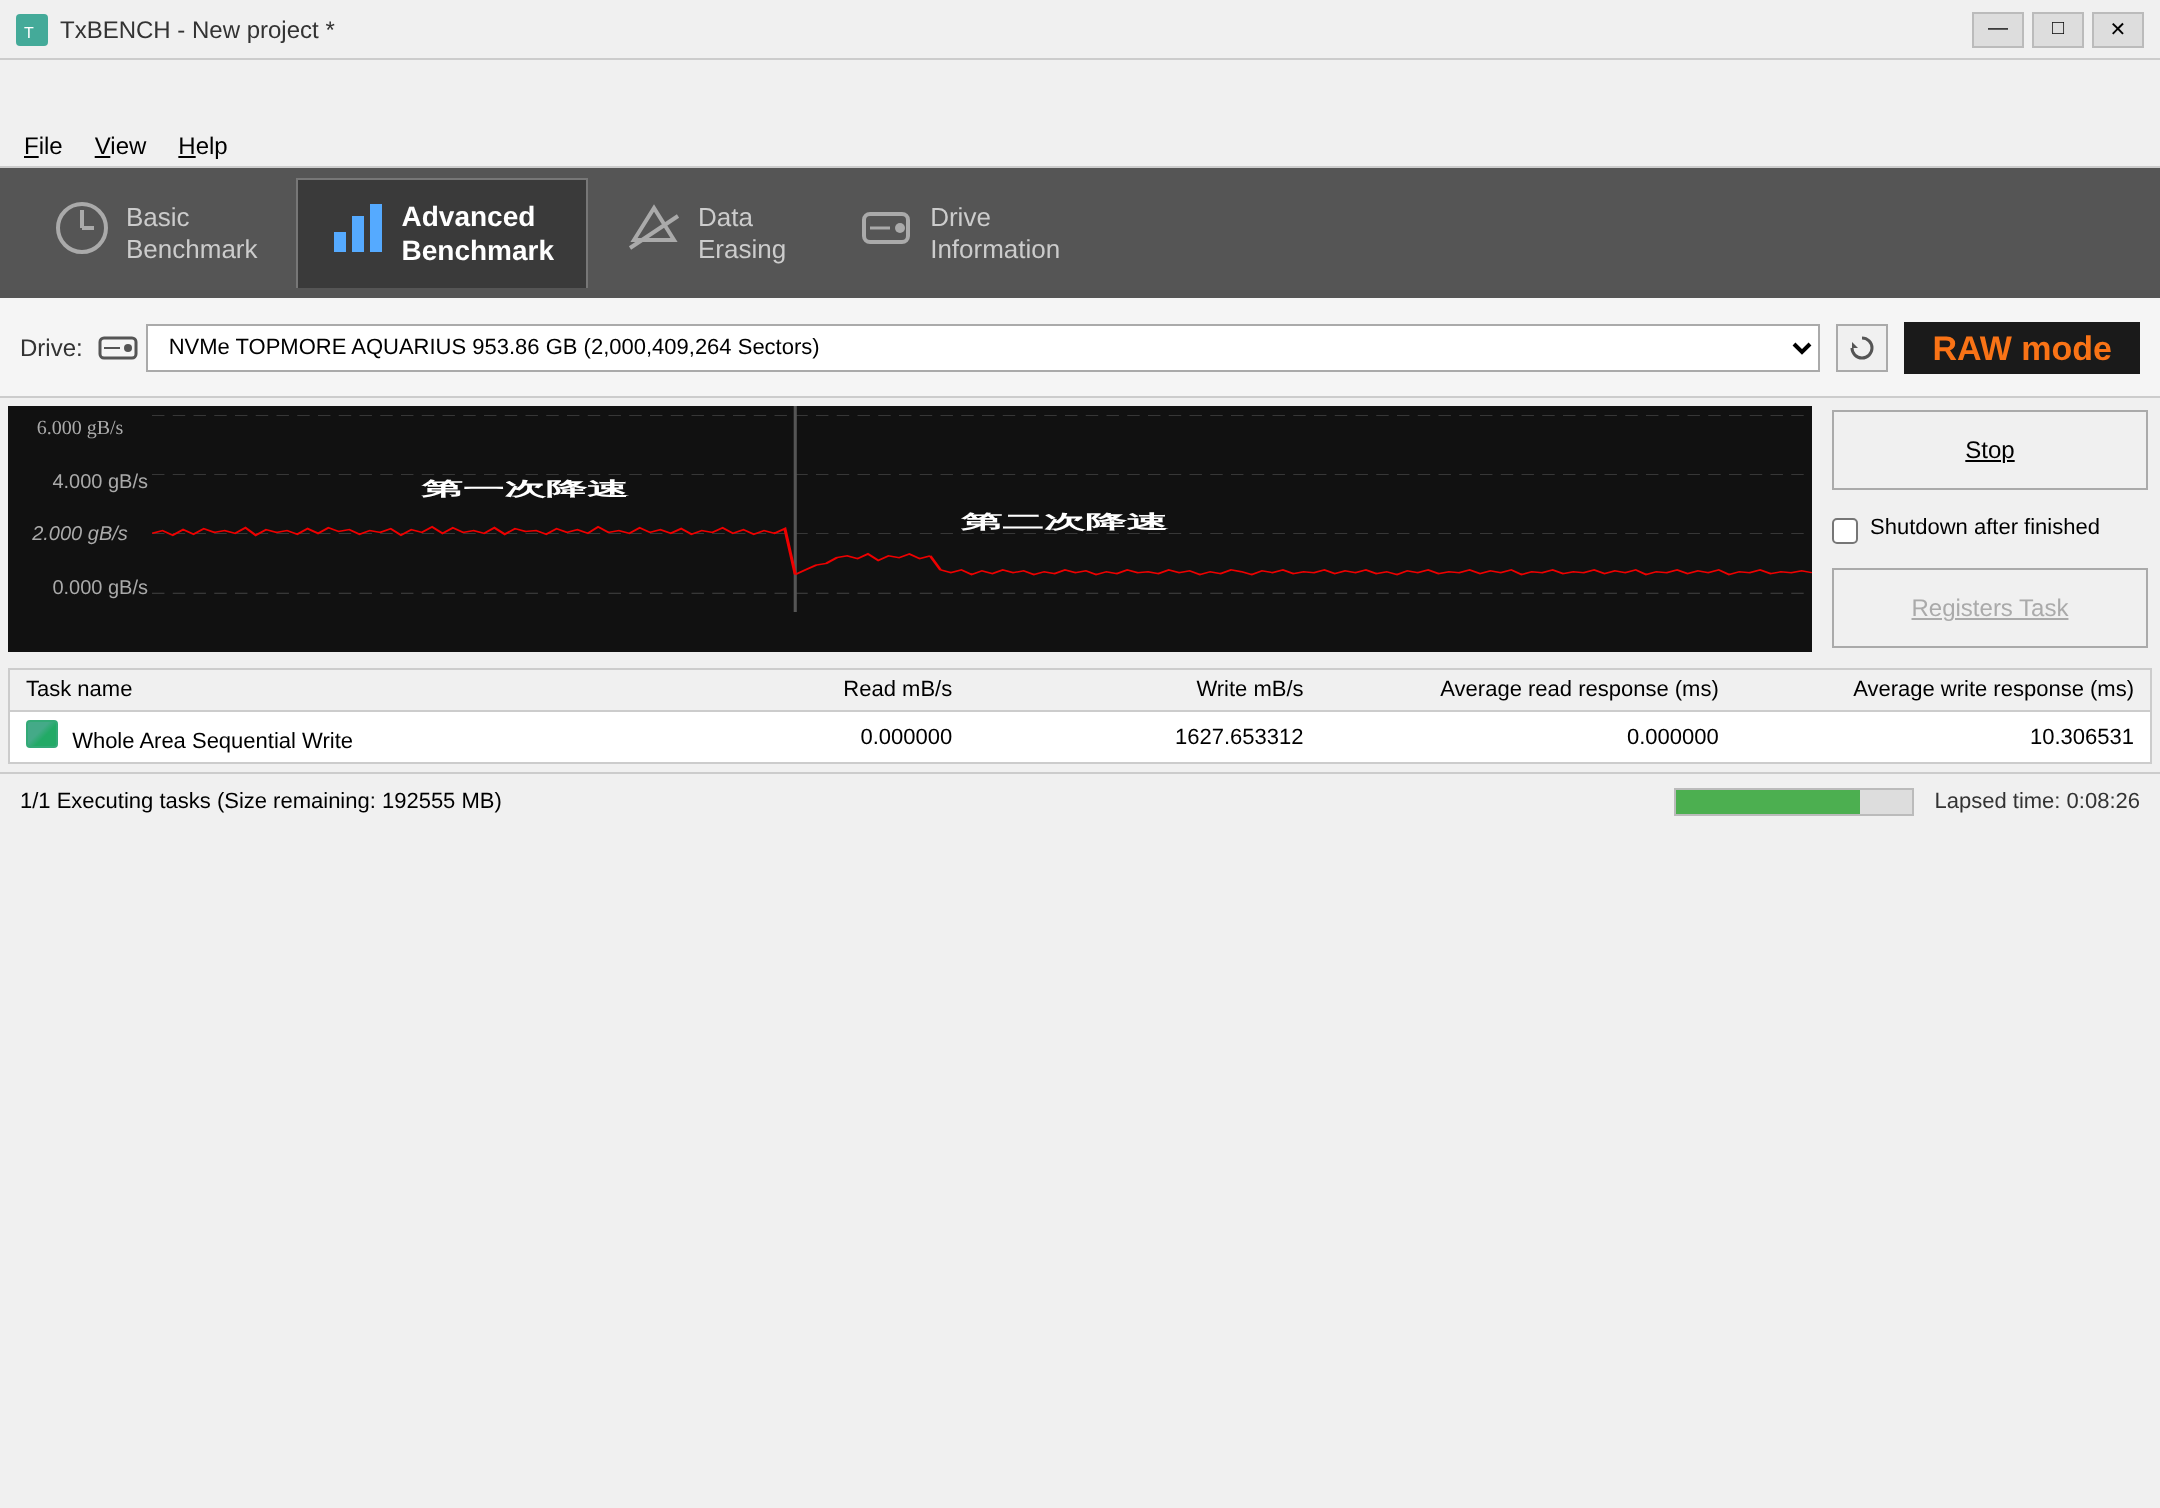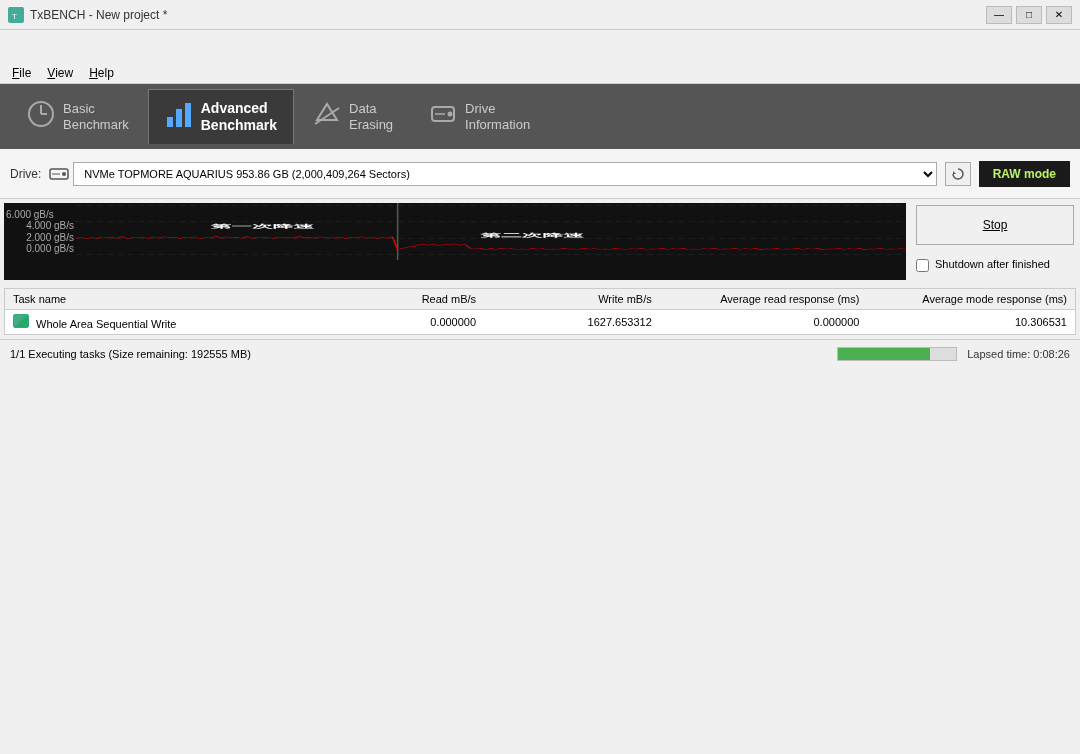--- a/index.html
+++ b/index.html
@@ -23,21 +23,21 @@
     .tab.active { background: #3a3a3a; color: white; border: 1px solid #777; border-bottom: none; }
     .tab-icon { font-size: 20px; }
     .tab-label { line-height: 1.2; }
     .tab-label .main { font-weight: bold; font-size: 14px; }
 
     
     .drivebar { background: #f5f5f5; height: 50px; display: flex; align-items: center; padding: 0 10px; gap: 8px; border-bottom: 1px solid #ccc; }
     .drive-label { font-size: 12px; color: #333; }
     .drive-select { flex: 1; height: 24px; border: 1px solid #aaa; background: white; padding: 0 6px; font-size: 11px; }
     .drive-refresh { width: 26px; height: 24px; border: 1px solid #aaa; background: #f0f0f0; display: flex; align-items: center; justify-content: center; cursor: pointer; font-size: 14px; }
-    .rawmode-btn { background: #1a1a1a; color: #bef264; border: none; padding: 4px 14px; font-size: 12px; font-weight: bold; cursor: pointer; height: 26px; }
+    .rawmode-btn { background: #1a1a1a; color: #f97316; border: none; padding: 4px 14px; font-size: 17px; font-weight: bold; cursor: pointer; height: 26px; }
 
     
     .right-panel { width: 170px; padding: 6px; display: flex; flex-direction: column; gap: 6px; }
     .panel-btn { width: 100%; height: 40px; border: 1px solid #aaa; background: #f0f0f0; cursor: pointer; font-size: 12px; }
     .panel-btn:disabled { color: #aaa; cursor: default; }
     .panel-btn span { text-decoration: underline; }
     .checkbox-row { display: flex; align-items: flex-start; gap: 6px; margin-top: 6px; }
     .checkbox-row input { margin-top: 2px; }
     .checkbox-label { font-size: 11px; line-height: 1.3; }
 
@@ -160,23 +160,23 @@
     </svg>
   </div>
   <button class="rawmode-btn">RAW mode</button>
 </div>
 
 <div class="middle-row">
 
   <div style="flex:1; background:#111; margin:4px; position:relative;">
 
     <div style="position:absolute;left:0;top:0;bottom:20px;width:72px;display:flex;flex-direction:column;justify-content:space-between;padding:6px 2px;">
-      <span style="font-size:10px;color:#aaa;text-align:left;display:block;">6.000 gB/s</span>
+      <span style="font-size:10px;color:#aaa;text-align:center;display:block;font-family:Liberation Serif, serif;">6.000 gB/s</span>
       <span style="font-size:10px;color:#aaa;text-align:right;display:block;">4.000 gB/s</span>
-      <span style="font-size:10px;color:#aaa;text-align:right;display:block;">2.000 gB/s</span>
+      <span style="font-size:10px;color:#aaa;text-align:center;display:block;font-style:italic;">2.000 gB/s</span>
       <span style="font-size:10px;color:#aaa;text-align:right;display:block;">0.000 gB/s</span>
     </div>
 
     <div style="position:absolute;left:72px;right:0;top:0;bottom:20px;">
       <svg width="100%" height="100%" viewBox="0 0 800 220" preserveAspectRatio="none">
 
         <line x1="0" y1="10" x2="800" y2="10" stroke="#444" stroke-width="1" stroke-dasharray="6,4"></line>
         <line x1="0" y1="73" x2="800" y2="73" stroke="#444" stroke-width="1" stroke-dasharray="6,4"></line>
         <line x1="0" y1="136" x2="800" y2="136" stroke="#444" stroke-width="1" stroke-dasharray="6,4"></line>
         <line x1="0" y1="200" x2="800" y2="200" stroke="#444" stroke-width="1" stroke-dasharray="6,4"></line>
@@ -202,30 +202,33 @@
 
   <div class="right-panel">
     <button class="panel-btn">
       <span>Stop</span>
     </button>
     <div class="checkbox-row">
       <input type="checkbox" id="shutdown-cb" style="">
       <label class="checkbox-label" for="shutdown-cb">Shutdown after finished</label>
     </div>
     <div style="flex:1;"></div>
+    <button class="panel-btn" disabled="">
+      <span>Registers Task</span>
+    </button>
   </div>
 </div>
 
 <div class="table-area">
   <div class="table-header">
     <div class="col-task">Task name</div>
     <div class="col-read">Read mB/s</div>
     <div class="col-write">Write mB/s</div>
     <div class="col-avgread">Average read response (ms)</div>
-    <div class="col-avgwrite">Average mode response (ms)</div>
+    <div class="col-avgwrite">Average write response (ms)</div>
   </div>
   <div class="table-row">
     <div class="col-task">
       <span class="task-icon"></span>
       <span>Whole Area Sequential Write</span>
     </div>
     <div class="col-read">0.000000</div>
     <div class="col-write">1627.653312</div>
     <div class="col-avgread">0.000000</div>
     <div class="col-avgwrite">10.306531</div>

